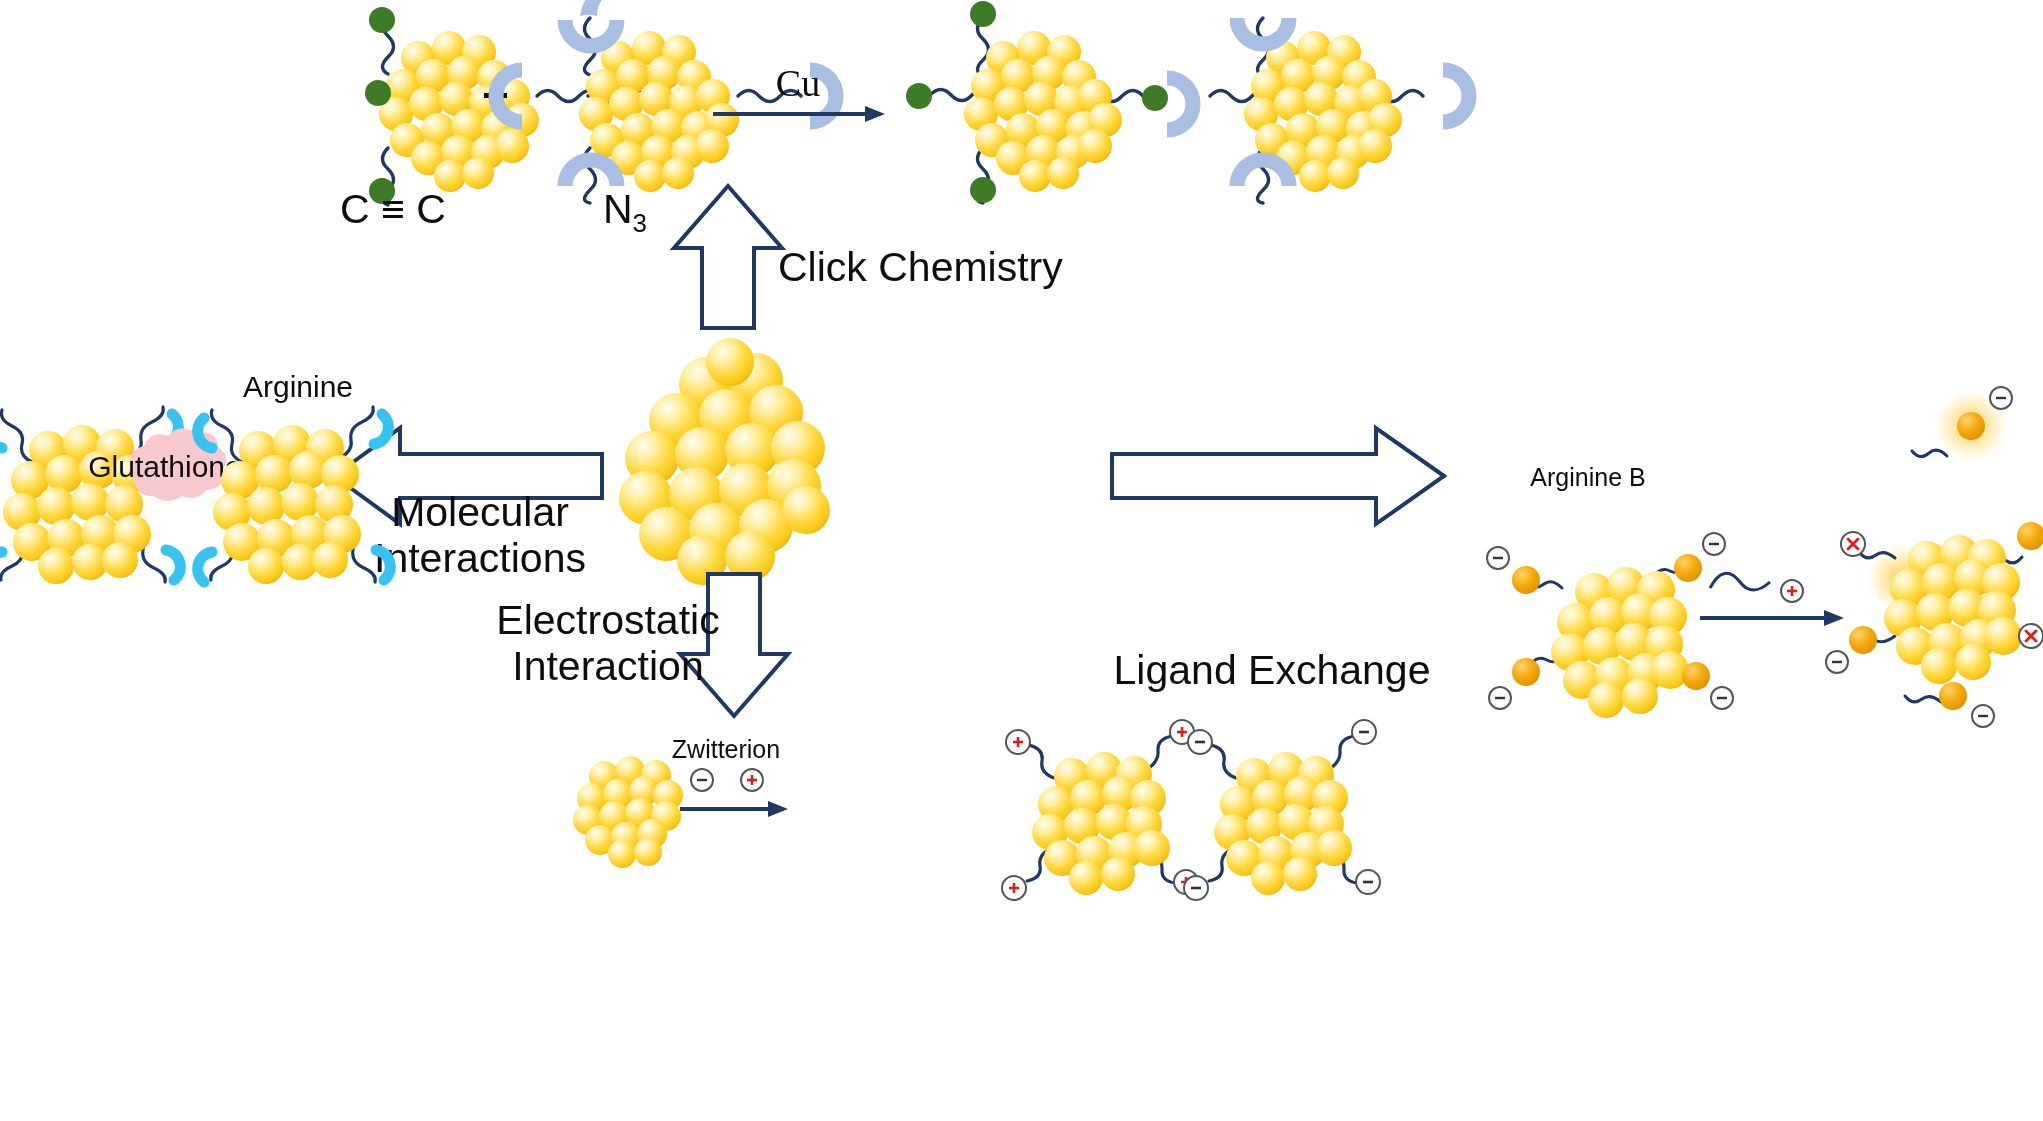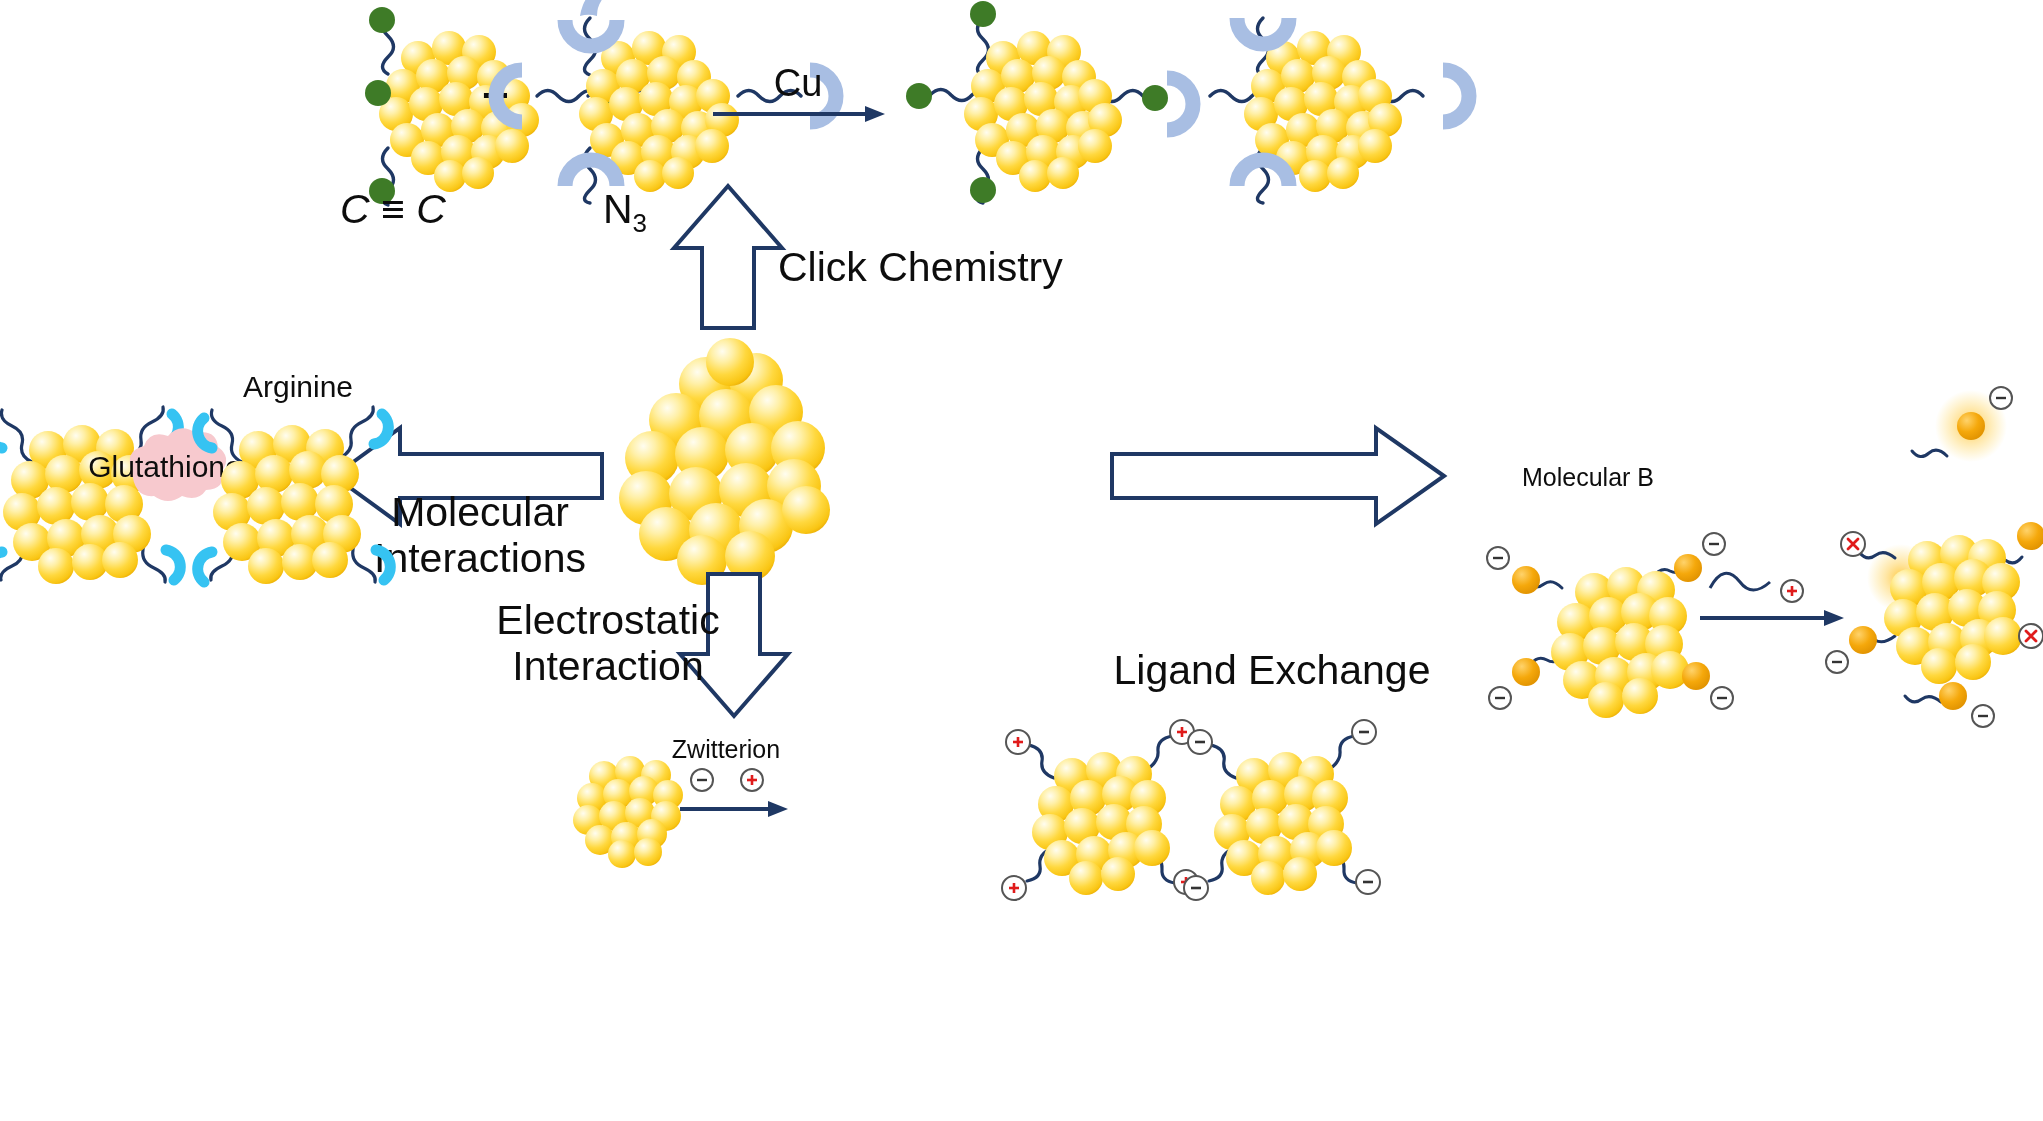--- a/index.html
+++ b/index.html
@@ -82,21 +82,21 @@
           <circle cx="178" cy="173" r="16"></circle>
     </g>
   </g>
   <g fill="#3E7B27">
     <circle cx="82" cy="20" r="13"></circle>
     <circle cx="82" cy="191" r="13"></circle>
     <circle cx="78" cy="93" r="13"></circle>
     <circle cx="306" cy="97" r="13"></circle>
   </g>
 </svg>
-<div class="lbl c t-huge" style="left:393px;top:187px;font-style:italic;">C ≡ C</div>
+<div class="lbl c t-huge" style="left:393px;top:187px;">C ≡ C</div>
 
 <div class="lbl t-plus" style="left:482px;top:70px;">+</div>
 
 <svg class="abs" style="left:510px;top:0px;" width="400" height="210">
   <g fill="none" stroke="#1F3864" stroke-width="3.4" stroke-linecap="round">
     <path d="M78 96 q11 -11 21 0 q11 11 21 0 q11 -11 21 0"></path>
     <path d="M228 96 q11 -11 21 0 q11 11 21 0 q11 -11 21 0"></path>
     <path d="M80 18 q-11 11 0 21 q11 11 0 21 q-11 11 0 15"></path>
     <path d="M80 148 q-11 11 0 21 q11 11 0 21 q-11 11 0 13"></path>
   </g>
@@ -136,21 +136,21 @@
     <path d="M55 20 a26 26 0 0 0 52 0"></path>
     <path d="M55 186 a26 26 0 0 1 52 0"></path>
     <path d="M62 70 a26 26 0 0 0 0 52" transform="translate(-50,0)"></path>
     <path d="M300 70 a26 26 0 0 1 0 52"></path>
   </g>
 </svg>
 <div class="lbl c t-huge" style="left:625px;top:187px;text-align:center;">
   <span>N</span><sub style="font-size:26px">3</sub>
 </div>
 
-<div class="lbl c t-big" style="left:798px;top:62px;">Cu</div>
+<div class="lbl c t-big" style="left:798px;top:62px;font-family:Liberation Serif, serif;">Cu</div>
 <svg class="abs" style="left:713px;top:103px;" width="180" height="26">
   <line x1="0" y1="11" x2="155" y2="11" stroke="#1F3864" stroke-width="4"></line>
   <path d="M152 3 L172 11 L152 19 Z" fill="#1F3864"></path>
 </svg>
 
 <svg class="abs" style="left:895px;top:0px;" width="400" height="210">
   <g fill="none" stroke="#1F3864" stroke-width="3.4" stroke-linecap="round">
     <path d="M35 95 q11 -11 21 0 q11 11 21 0 q11 -11 21 0"></path>
     <path d="M185 96 q11 -11 21 0 q11 11 21 0 q11 -11 21 0"></path>
     <path d="M88 18 q-11 11 0 21 q11 11 0 21 q-11 11 0 15"></path>
@@ -346,21 +346,21 @@
     <path d="M24 182 a17 17 0 0 1 8 -30"></path>
     <path d="M204 180 a17 17 0 0 0 -8 -30"></path>
   </g>
 </svg>
 
 <svg class="abs" style="left:1108px;top:420px;" width="340" height="110">
   <path d="M336 56 L268 8 L268 34 L4 34 L4 78 L268 78 L268 104 Z" fill="#ffffff" stroke="#1F3864" stroke-width="4" stroke-linejoin="miter"></path>
 </svg>
 <div class="lbl c t-huge" style="left:1272px;top:648px;">Ligand Exchange</div>
 
-<div class="lbl c t-sm" style="left:1588px;top:463px;">Molecular B</div>
+<div class="lbl c t-sm" style="left:1588px;top:463px;">Arginine B</div>
 <svg class="abs" style="left:1490px;top:480px;" width="300" height="240">
   <g fill="none" stroke="#1F3864" stroke-width="3" stroke-linecap="round">
     <path d="M72 108 q-10 -10 -18 -4 q-9 7 -16 -2"></path>
     <path d="M162 98 q9 -12 18 -7 q10 5 15 -6"></path>
     <path d="M76 176 q-11 9 -19 4 q-9 -5 -16 4"></path>
     <path d="M168 182 q10 10 19 5 q9 -5 15 5"></path>
   </g>
   <g fill="url(#au)">
     <circle cx="104" cy="112" r="19"></circle>
         <circle cx="136" cy="106" r="19"></circle>

